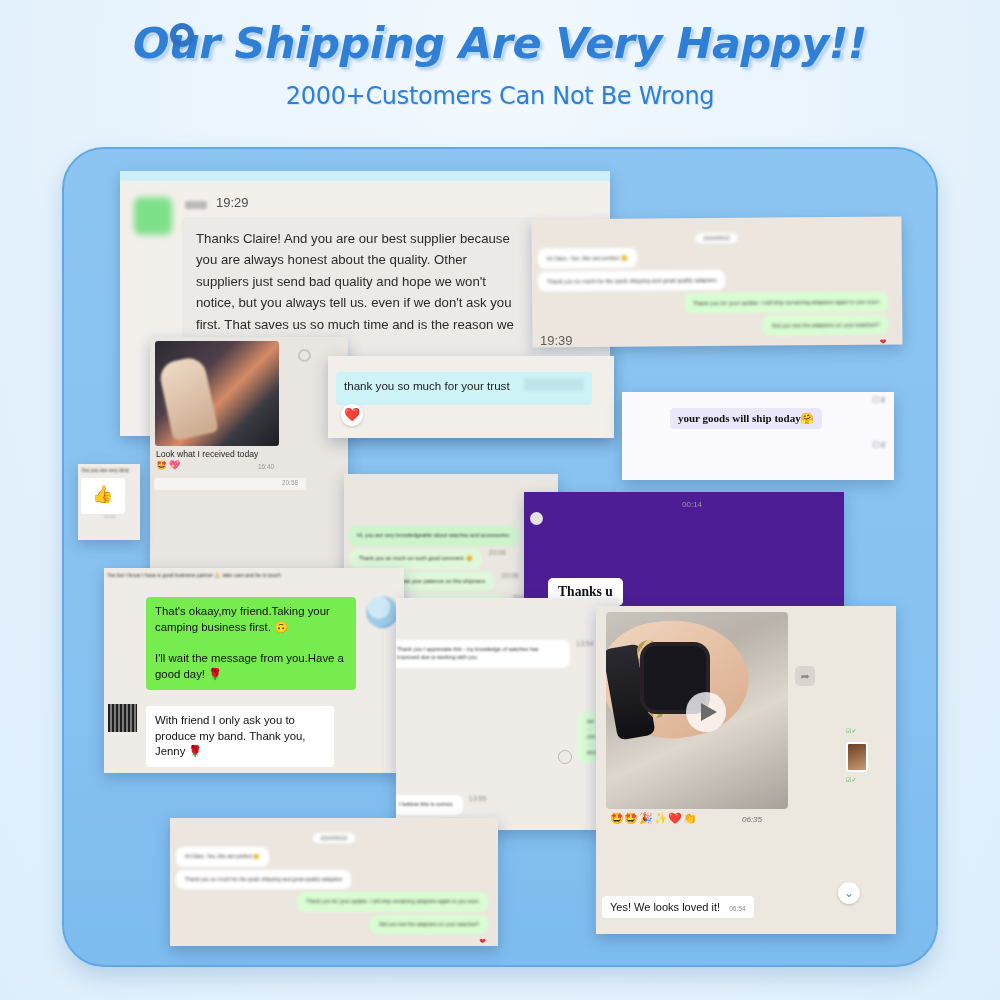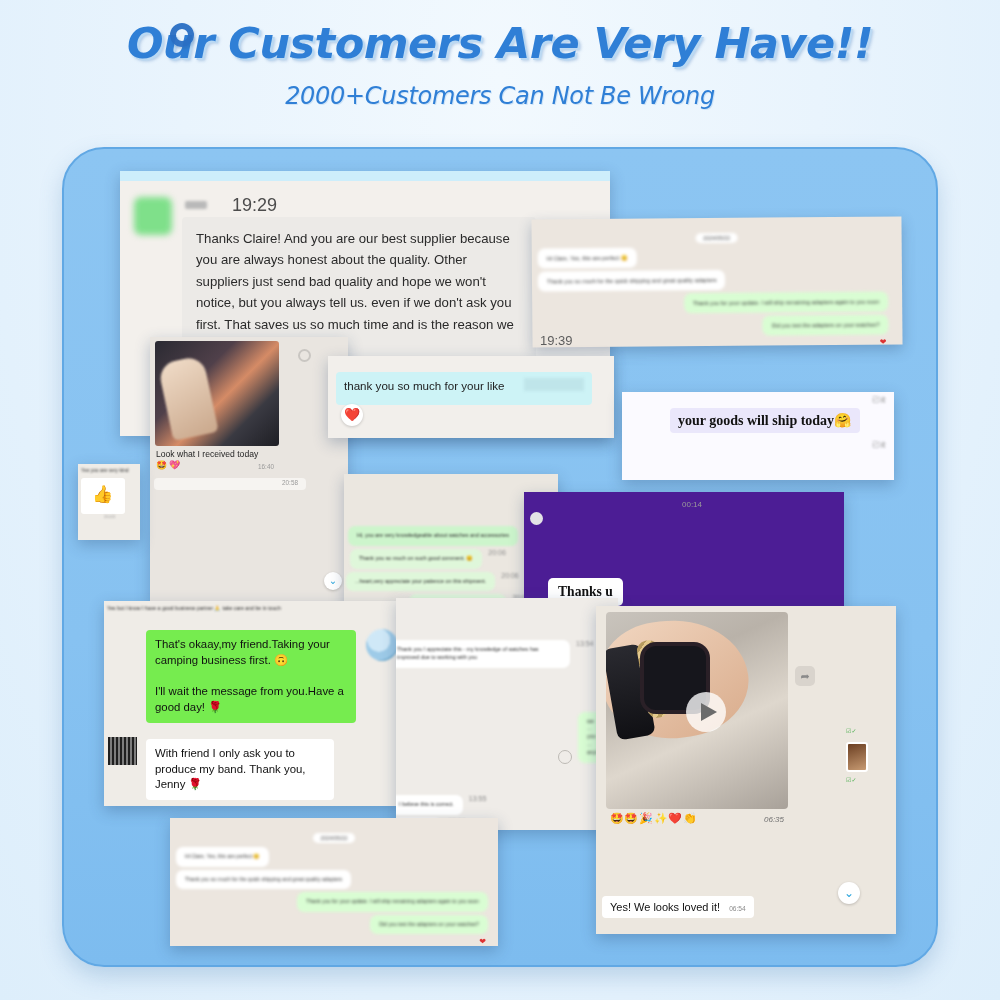--- a/index.html
+++ b/index.html
@@ -18,21 +18,21 @@
     margin-top:18px;
     font-family:"DejaVu Sans", sans-serif;
     font-size:43px; font-weight:bold; font-style:italic;
     color:#2f7fd6;
     letter-spacing:-0.5px;
     text-shadow: 2px 2px 0 #bad9f3, 3px 3px 3px rgba(80,130,190,.35);
   }
   #subline {
     margin-top:14px;
     font-family:"DejaVu Sans", sans-serif;
-    font-size:24px; font-style:italic; color:#2f7fd6;
+    font-size:24px; color:#2f7fd6;
     letter-spacing:-.3px;
     text-shadow: 1px 1px 0 #cfe4f7;
   }
   #deco-ring { position:absolute; left:170px; top:23px; width:24px; height:24px;
     border:6px solid #2a6fc4; border-radius:50%; opacity:.95;
     box-shadow:1px 2px 3px rgba(40,90,150,.3);}
 
   
   #panel {
     position:absolute; left:62px; top:147px; width:876px; height:820px;
@@ -59,21 +59,21 @@
   .row { display:flex; margin:3px 0; }
   .row.r { justify-content:flex-end; }
 
   
   #shot1 { left:120px; top:171px; width:490px; height:265px; background:#f3f0ec;
            border-top:10px solid #cdeefb; }
   #s1-av { position:absolute; left:14px; top:16px; width:38px; height:38px;
            border-radius:7px; background:#7fe08a; filter:blur(3px); }
   #s1-name { position:absolute; left:65px; top:20px; width:22px; height:8px;
              background:#b9b9b9; border-radius:2px; filter:blur(1.4px); }
-  #s1-time { position:absolute; left:112px; top:14px; font-size:18px; color:#4c4c4c; }
+  #s1-time { position:absolute; left:96px; top:14px; font-size:13px; color:#4c4c4c; }
   #s1-bubble { position:absolute; left:62px; top:36px; width:354px;
                background:#eceae7; border-radius:4px; padding:11px 14px 9px 14px;
                font-size:13.2px; line-height:1.62; color:#2a2a2a; }
   #s1-emoji { font-size:17px; margin-top:2px; display:block; }
   #s1-react { position:absolute; right:14px; top:42px; width:17px; height:17px;
               border-radius:50%; border:1.4px solid #b3b0ac; color:#8d8a86;
               font-size:10px; text-align:center; line-height:15px; }
 
   
   #shot2 { left:532px; top:218px; width:370px; height:128px;
@@ -122,38 +122,38 @@
   #s5-tm { position:absolute; left:26px; top:50px; font-size:4.4px; color:#9a9a9a; }
 
   
   #shot6 { left:344px; top:474px; width:214px; height:135px; background:#ebe7e0; }
   #shot6 .tiny { font-size:5.4px; color:#2d2d2d; }
 
   
   #shot7 { left:622px; top:392px; width:272px; height:88px; background:#fbfaff; }
   #s7-read1 { position:absolute; right:8px; top:3px; font-size:7px; color:#9a9a9a; }
   #s7-bub { position:absolute; left:48px; top:16px; background:#eae7fb;
-            border-radius:4px; padding:4px 8px; font-size:14px; font-weight:bold;
+            border-radius:4px; padding:4px 8px; font-size:11px; font-weight:bold;
             font-family:"Liberation Serif", serif; color:#111; }
   #s7-read2 { position:absolute; right:8px; top:48px; font-size:7px; color:#9a9a9a; }
 
   
   #shot8 { left:524px; top:492px; width:320px; height:127px; background:#4c1d95; }
   #s8-time { position:absolute; left:158px; top:8px; font-size:8px; color:#9a9a9a; }
   #s8-b1 { position:absolute; left:24px; top:22px; width:264px; background:#fff;
            border-radius:5px; padding:7px 10px; font-size:13.6px;
            font-family:"Liberation Serif", serif; font-weight:bold; color:#111; line-height:1.35; }
   #s8-b2 { position:absolute; left:24px; top:86px; background:#fff; border-radius:5px;
            padding:6px 10px; font-size:13.6px; font-family:"Liberation Serif", serif;
            font-weight:bold; color:#111; }
   #s8-av { position:absolute; left:6px; top:20px; width:13px; height:13px;
            border-radius:50%; background:#e3e3e6; }
 
   
-  #shot9 { left:104px; top:601px; width:300px; height:205px; background:#efece7; }
+  #shot9 { left:104px; top:568px; width:300px; height:205px; background:#efece7; }
   #s9-top { position:absolute; left:3px; top:4px; font-size:5.2px; color:#2e2e2e; white-space:nowrap;}
   #s9-g { position:absolute; left:42px; top:29px; width:210px; background:#76ec4f;
           border-radius:4px; padding:7px 9px; font-size:11.4px; line-height:1.38; color:#101010; }
   #s9-w { position:absolute; left:42px; top:138px; width:188px; background:#fff;
           border-radius:4px; padding:7px 9px; font-size:11.4px; line-height:1.38; color:#101010; }
   #s9-av { position:absolute; left:4px; top:136px; width:29px; height:28px;
            background:repeating-linear-gradient(90deg,#1f1f1f 0 2px,#7d7d7d 2px 4px); }
   #s9-sticker { position:absolute; left:262px; top:28px; width:32px; height:32px;
                 border-radius:50%;
                 background:radial-gradient(circle at 40% 35%,#cfe8f7 0 40%,#9ecbe8 41% 70%,#6aa9cf 71% 100%);
@@ -179,21 +179,21 @@
   #s11-gold { position:absolute; left:36px; top:28px; width:22px; height:78px;
               border-radius:10px;
               background:repeating-linear-gradient(135deg,#e4c98c 0 4px,#b79b5e 4px 8px);
               transform:rotate(-10deg); }
   #s11-play { position:absolute; left:80px; top:80px; width:40px; height:40px;
               border-radius:50%; background:rgba(255,255,255,.78); }
   #s11-play::after{ content:""; position:absolute; left:15px; top:11px;
               border-left:16px solid #6b6b6b; border-top:9px solid transparent;
               border-bottom:9px solid transparent; }
   #s11-emo { position:absolute; left:14px; top:206px; font-size:11px; letter-spacing:1px; }
-  #s11-vt { position:absolute; left:168px; top:209px; font-size:8px; color:#6f6f6f;font-style:italic; }
+  #s11-vt { position:absolute; left:146px; top:209px; font-size:8px; color:#6f6f6f;font-style:italic; }
   #s11-fwd { position:absolute; left:199px; top:60px; width:20px; height:20px;
              border-radius:5px; background:#d9d4cd; color:#8a8a8a; font-size:11px;
              text-align:center; line-height:20px; }
   #s11-g { position:absolute; left:66px; top:238px; width:182px; background:#d9fbd0;
            border-radius:4px; padding:5px 7px; font-size:11px; line-height:1.35; color:#111; }
   #s11-gt { position:absolute; right:6px; bottom:3px; font-size:6.6px; color:#8a8a8a; }
   #s11-w { position:absolute; left:6px; top:290px; background:#fff; border-radius:4px;
            padding:5px 8px; font-size:11px; color:#111; }
   #s11-wt { font-size:6.6px; color:#8a8a8a; margin-left:6px; }
   #s11-scroll { position:absolute; left:242px; top:276px; width:22px; height:22px;
@@ -206,21 +206,21 @@
   #s11-rd2 { position:absolute; left:250px; top:170px; font-size:6px; color:#4caf50; }
 
   
   #shot12 { left:170px; top:818px; width:328px; height:128px; background:#ece6df; }
   #shot12 .tiny { font-size:5.2px; color:#333; }
 </style>
 </head>
 <body>
 
 <div id="header">
-  <div id="headline">Our Customers Are Very Have!!</div>
+  <div id="headline">Our Shipping Are Very Happy!!</div>
   <div id="subline">2000+Customers Can Not Be Wrong</div>
 </div>
 <div id="deco-ring"></div>
 
 <div id="panel"></div>
 
 <div class="shot" id="shot1">
   <div id="s1-av"></div>
   <div id="s1-name"></div>
   <div id="s1-time">19:29</div>
@@ -259,21 +259,21 @@
   <div id="s3-cap2">🤩 💖</div>
   <div id="s3-t1">16:40</div>
   <div id="s3-bub">
     <span id="s3-t2">20:58</span>
   </div>
   <div id="s3-scroll">⌄</div>
 </div>
 
 <div class="shot" id="shot4">
   <div id="s4-bub"></div>
-  <div id="s4-txt">thank you so much for your like</div>
+  <div id="s4-txt">thank you so much for your trust</div>
   <div id="s4-redact"></div>
   <div id="s4-heart">❤️</div>
 </div>
 
 <div class="shot white" id="shot5">
   <div id="s5-t" class="blur">Yes you are very kind</div>
   <div id="s5-b">👍</div>
   <div id="s5-tm" class="blur">20:03</div>
 </div>
 

